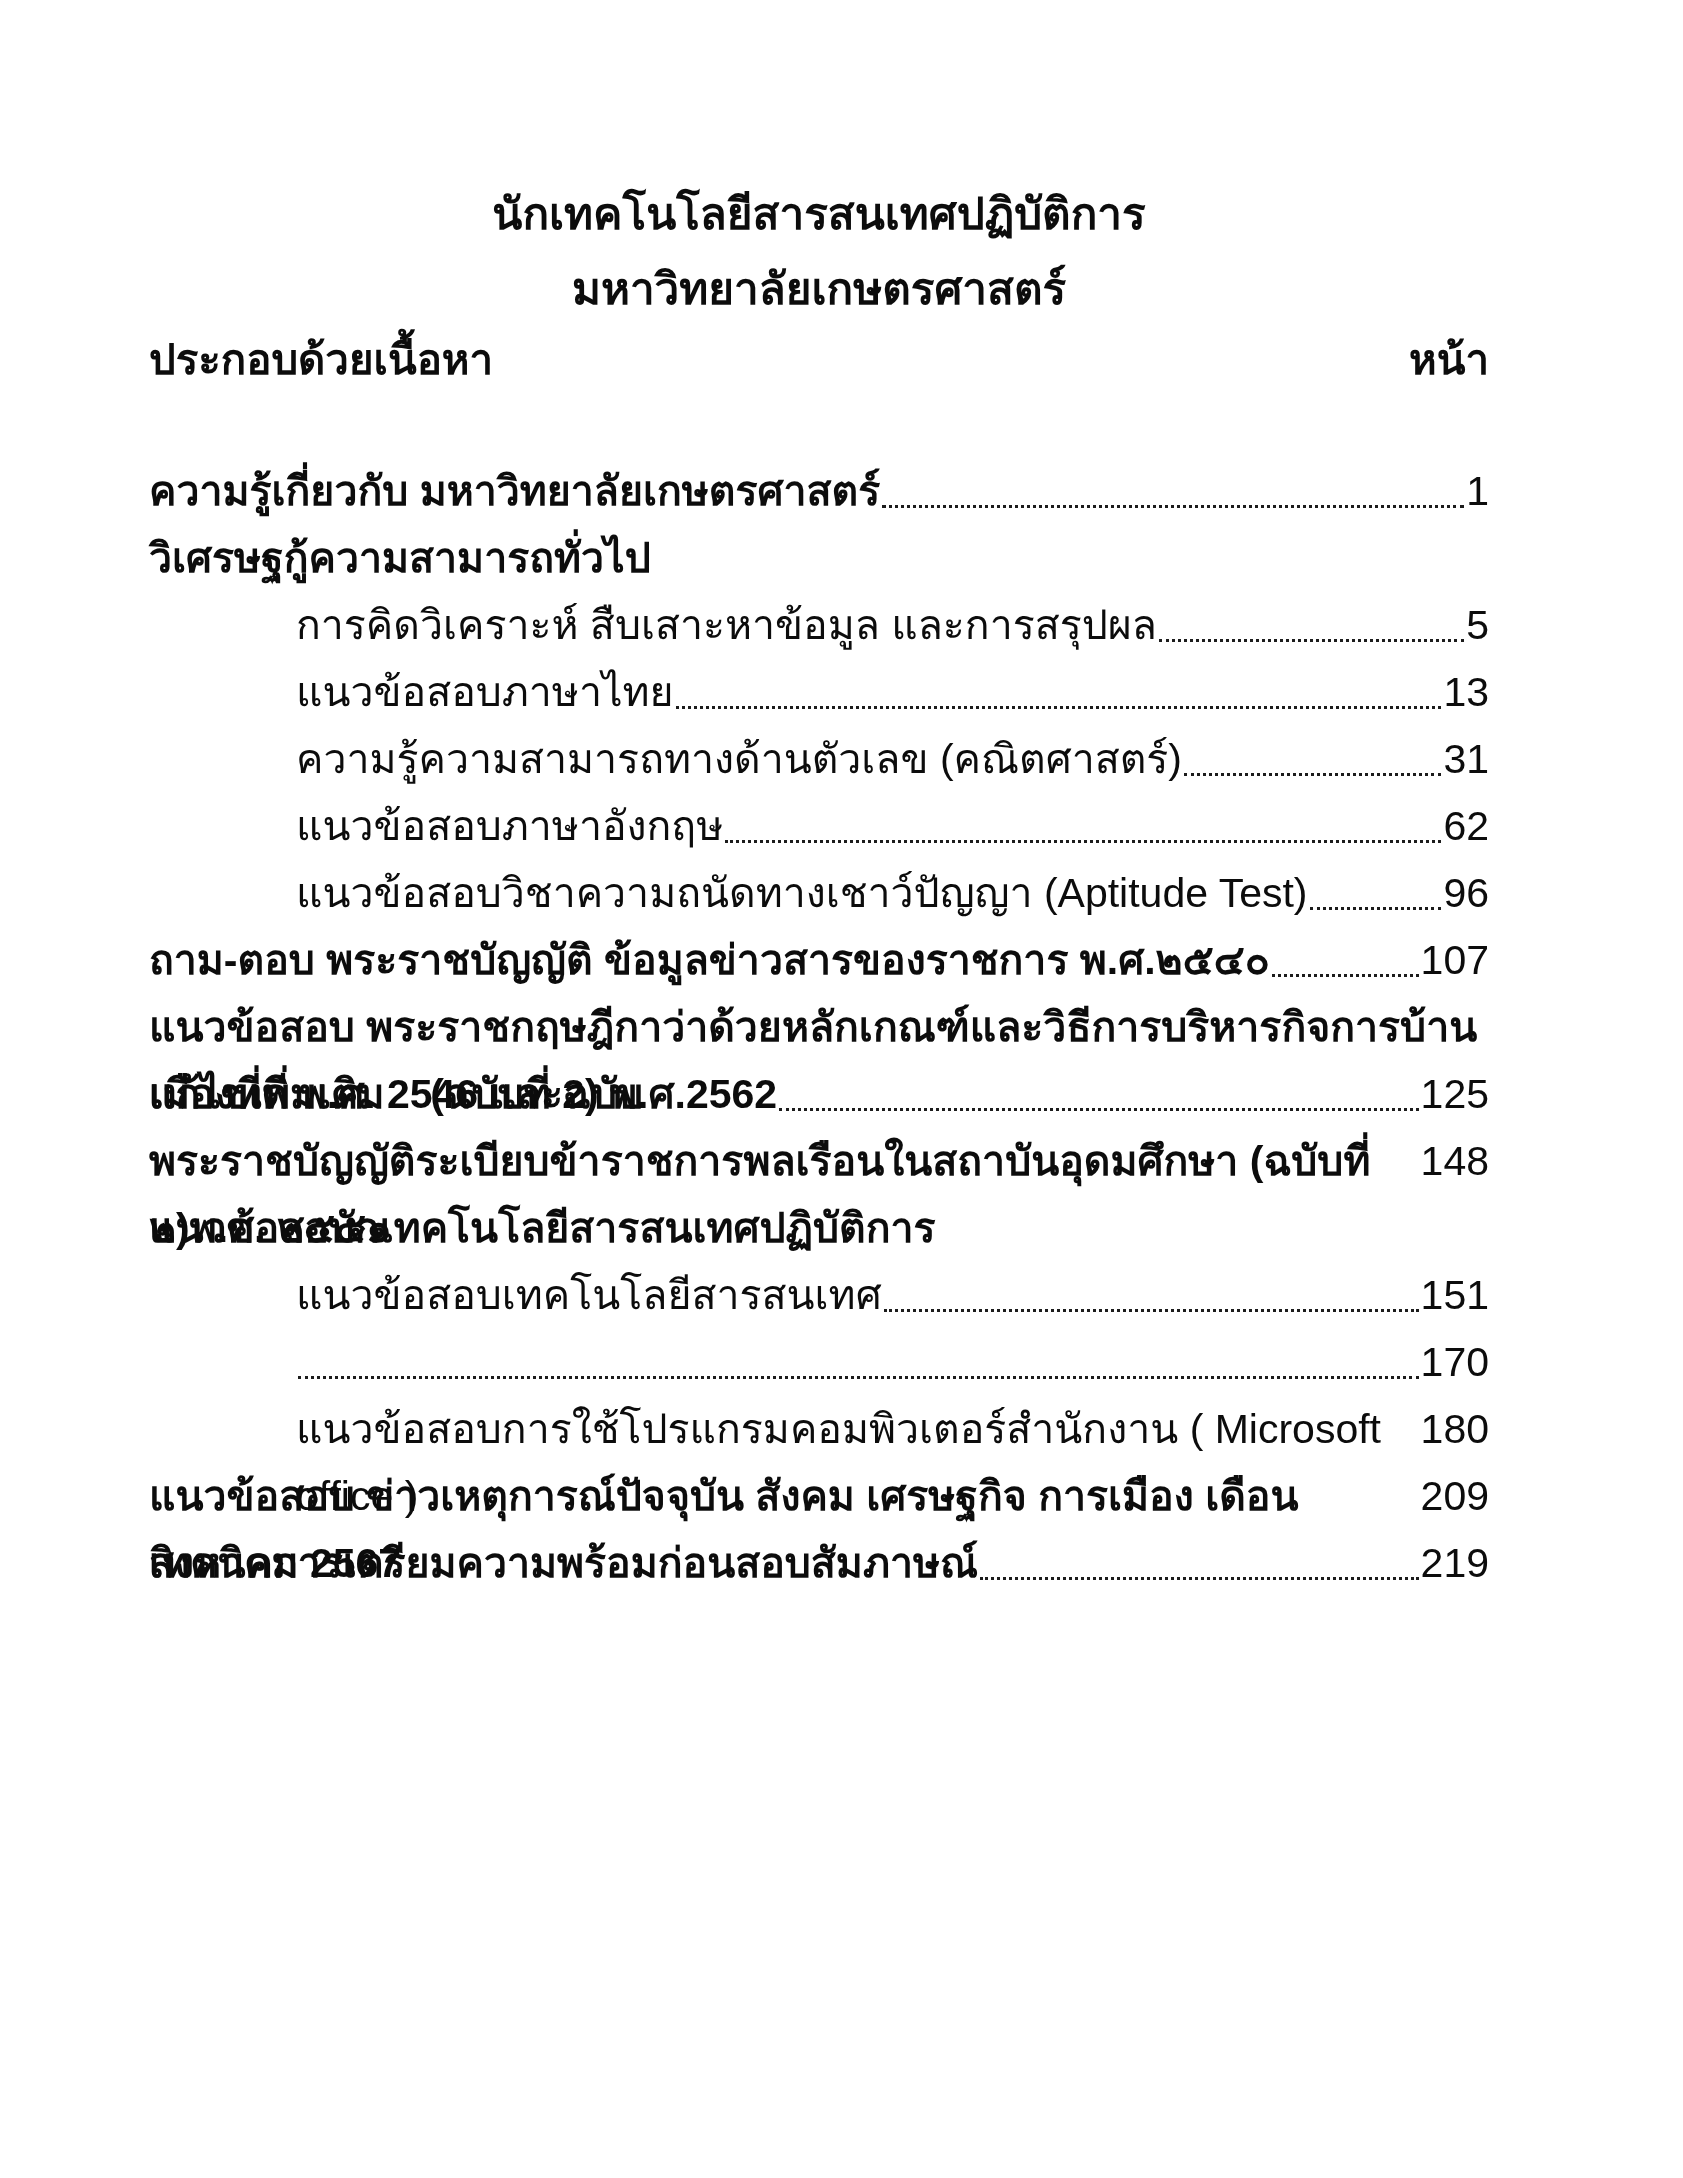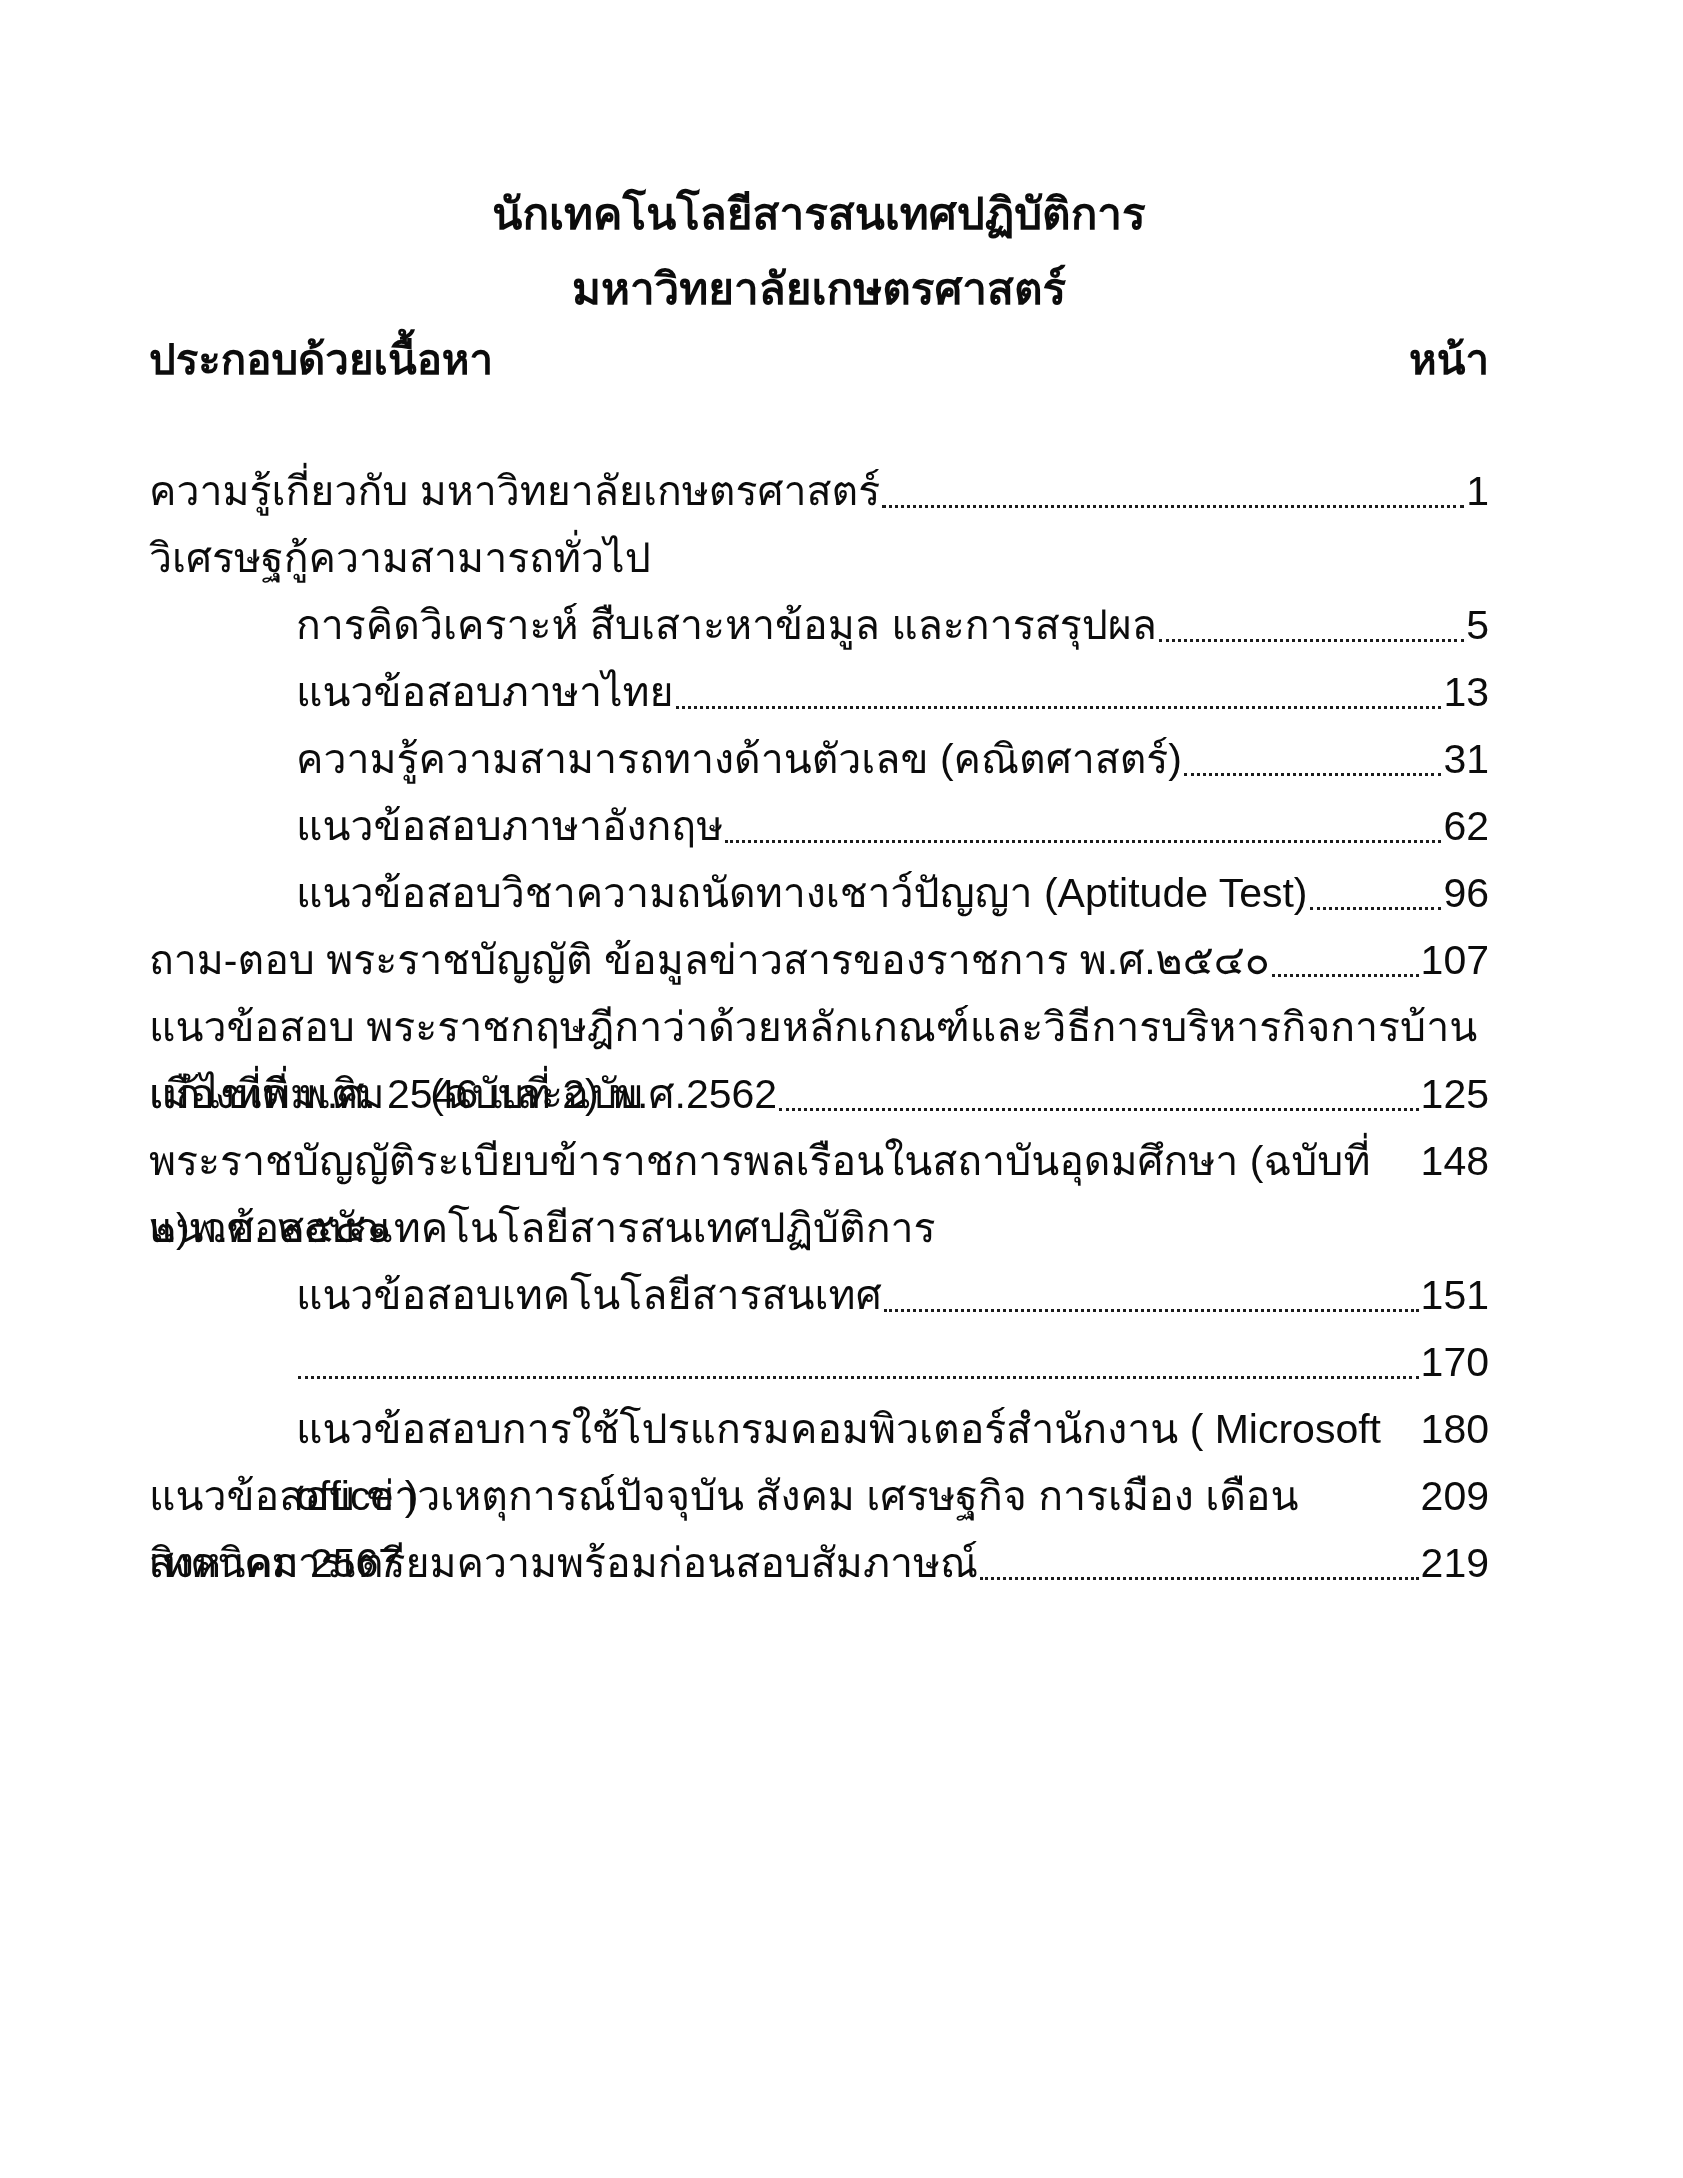--- a/index.html
+++ b/index.html
@@ -47,21 +47,21 @@
   }
   .toc-row {
     display: flex;
     align-items: baseline;
     font-size: 41px;
     line-height: 67px;
     height: 67px;
     font-weight: 400;
   }
   .toc-row.b .toc-label {
-    font-weight: 400;
+    font-weight: 700;
   }
   .toc-row.indent {
     padding-left: 147px;
   }
   .toc-label {
     white-space: pre-wrap;
     flex: 0 1 auto;
   }
   .dots {
     flex: 1 1 0;

